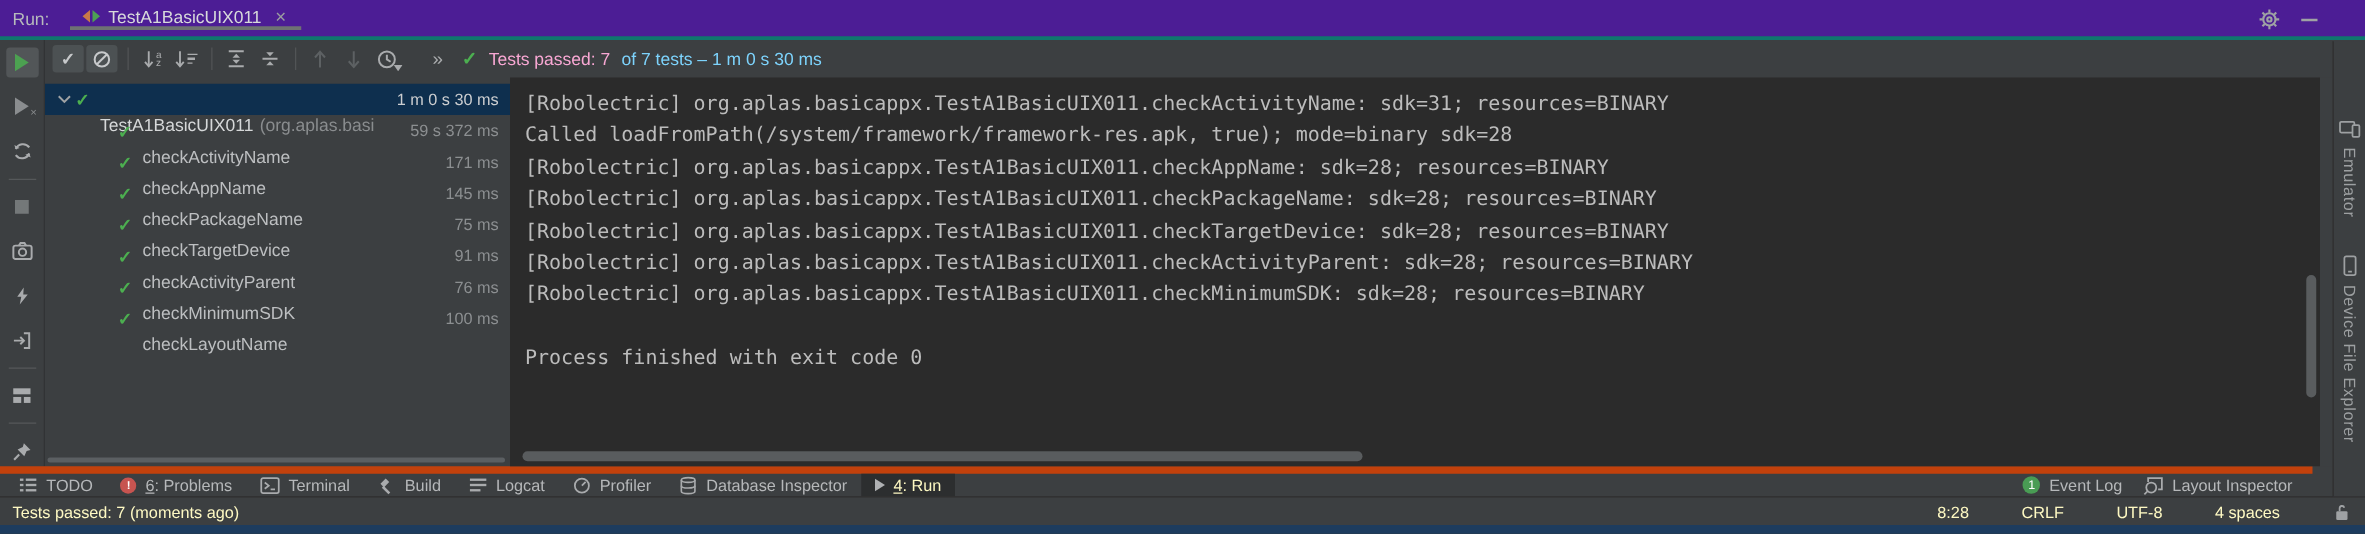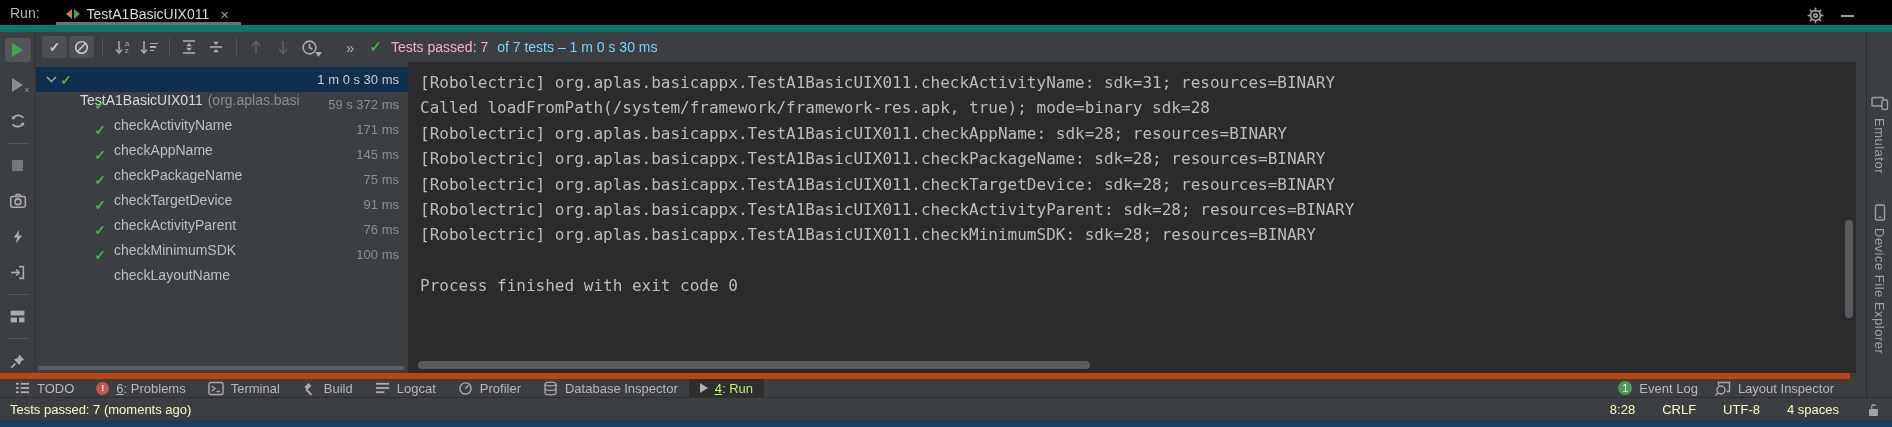--- a/index.html
+++ b/index.html
@@ -6,21 +6,21 @@
   html,body { margin:0; padding:0; }
   body {
     width:1892px; height:427px; overflow:hidden;
     background:#3c3f41; color:#bbbdbf;
     font-family:"Liberation Sans", sans-serif; font-size:14px;
     -webkit-font-smoothing:antialiased;
   }
   .app { position:relative; width:1892px; height:427px; display:flex; flex-direction:column; }
 
   
-  .header { height:32px; flex:none; display:flex; align-items:flex-end; background:#000000; border-bottom:7px solid #0f766e; position:relative; }
+  .header { height:32px; flex:none; display:flex; align-items:center; background:#4c1d95; border-bottom:3px solid #0f766e; position:relative; }
   .run-label { align-self:center; padding:0 16px 0 10px; color:#b7babc; }
   .run-tab { display:flex; align-items:center; gap:7px; padding:0 12px 0 10px; border-bottom:3px solid #6e7173; cursor:default; }
   .runcfg { display:flex; align-items:center; gap:2px; }
   .tri-l { width:0; height:0; border-top:5px solid transparent; border-bottom:5px solid transparent; border-right:6px solid #c97947; }
   .tri-r { width:0; height:0; border-top:5px solid transparent; border-bottom:5px solid transparent; border-left:6px solid #4da054; }
   .tab-title { color:#d8dadb; font-size:14px; }
   .tab-close { color:#9a9da0; font-size:15px; line-height:1; padding-left:4px; }
   .header-right { position:absolute; right:38px; top:0; height:31px; display:flex; align-items:center; gap:17px; color:#9fa2a4; }
   .minim { width:13px; height:2px; background:#9fa2a4; }
 
@@ -83,30 +83,30 @@
   .ct-btn { width:22px; height:20px; display:flex; align-items:center; justify-content:center; }
 
   
   .stripe { position:absolute; right:0; top:33px; bottom:30px; width:26px; background:#3c3f41; border-left:1px solid #2e2e2e; display:flex; flex-direction:column; align-items:center; padding-top:62px; gap:30px; color:#9da0a2; }
   .stripe-item { display:flex; flex-direction:column; align-items:center; gap:7px; }
   .stripe-label { writing-mode:vertical-rl; font-size:13px; letter-spacing:.5px; }
 
   
   .toolwindow-bar { height:24px; flex:none; margin-right:42px; border-top:6px solid #c2410c; display:flex; align-items:stretch; font-size:13px; color:#b6b8ba; padding-left:4px; }
   .tw-tab { display:flex; align-items:center; gap:7px; padding:0 11px; }
-  .tw-tab.active { background:#2c2e2f; color:#bef264; }
+  .tw-tab.active { background:#2c2e2f; color:#fef9c3; }
   .mn { text-decoration:underline; }
   .prob-circle { width:13px; height:13px; border-radius:50%; background:#c75450; color:#fff; font-size:9px; font-weight:bold; display:flex; align-items:center; justify-content:center; }
   .run-tri-sm { width:0; height:0; border-top:5px solid transparent; border-bottom:5px solid transparent; border-left:8px solid #afb1b3; }
   .tw-right { margin-left:auto; display:flex; align-items:center; gap:8px; padding-right:12px; }
   .badge { width:14px; height:14px; border-radius:50%; background:#499c54; color:#fff; font-size:10px; display:flex; align-items:center; justify-content:center; }
   .tw-icon { display:flex; align-items:center; color:#a9abad; }
 
   .status-bar { height:23px; flex:none; border-top:1px solid #2e2e2e; display:flex; align-items:center; padding:0 10px; font-size:13px; color:#fef9c3; }
-  .sb-right { margin-left:auto; display:flex; align-items:center; gap:27px; margin-right:2px; }
+  .sb-right { margin-left:auto; display:flex; align-items:center; gap:42px; margin-right:2px; }
   .blue-strip { height:7px; flex:none; background:#1d3c5e; }
 
   svg { display:block; }
 </style>
 </head>
 <body>
 
 <div class="app">
 
   <div class="header">

